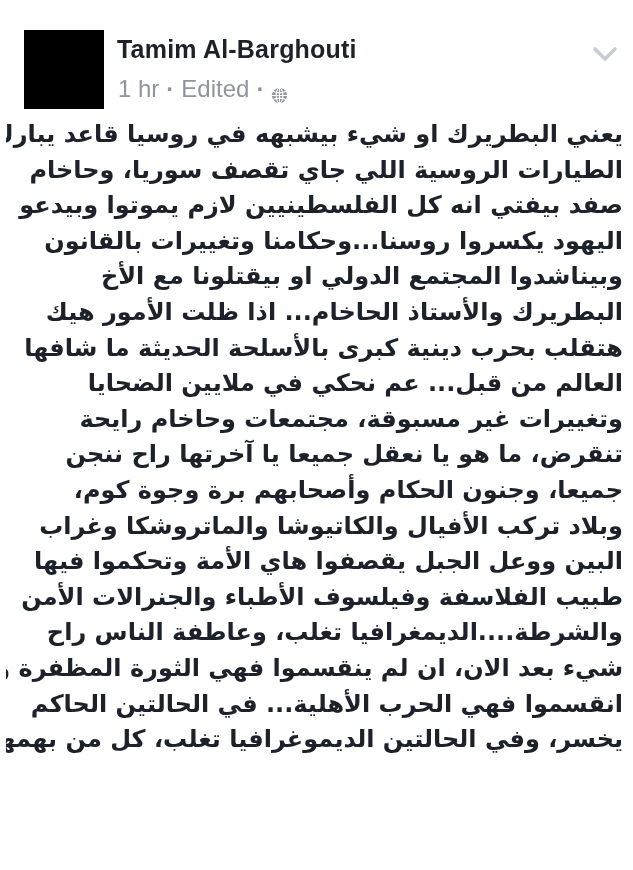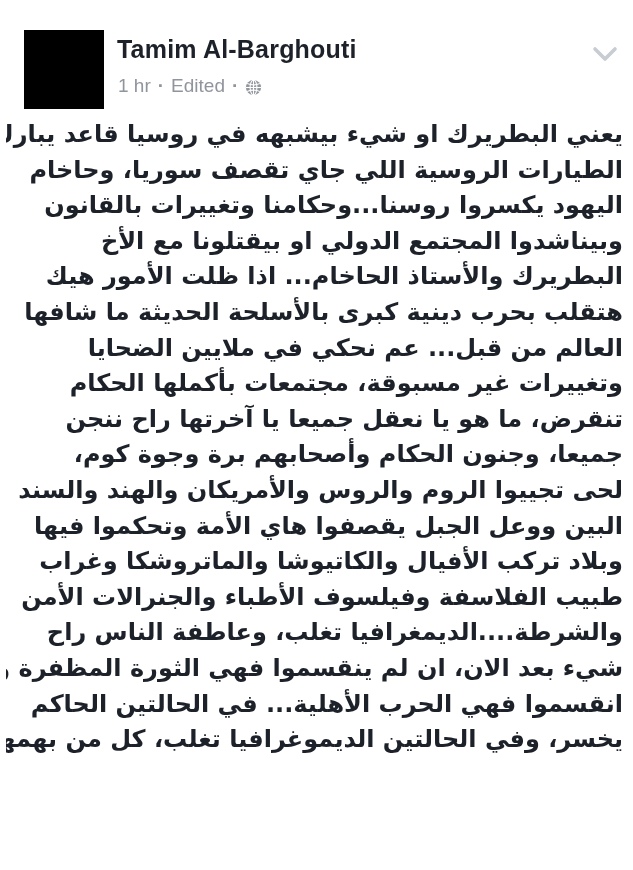--- a/index.html
+++ b/index.html
@@ -27,21 +27,21 @@
     background:#000000;
   }
   .author{
     position:absolute;left:117px;top:8px;
     font-size:25px;font-weight:bold;color:#1d2129;
     letter-spacing:0.2px;
     white-space:nowrap;
   }
   .meta{
     position:absolute;left:118px;top:48px;
-    font-size:19px;color:#90949c;
+    font-size:24px;color:#90949c;
     display:flex;align-items:center;gap:7px;
     white-space:nowrap;
   }
   .meta .dot{font-weight:bold;color:#90949c;}
   .globe{display:inline-block;width:17px;height:17px;margin-top:2px;}
   .menu-chevron{
     position:absolute;left:591px;top:18px;
     width:28px;height:20px;cursor:pointer;
   }
   
@@ -94,31 +94,31 @@
       <svg width="28" height="20" viewBox="0 0 28 20">
         <path d="M4 4 L14 14 L24 4" fill="none" stroke="#c8ccd3" stroke-width="3.6" stroke-linecap="round" stroke-linejoin="round"></path>
       </svg>
     </div>
 
   </div>
 
   <div class="body-text" id="post-body">
       <div class="line">يعني البطريرك او شيء بيشبهه في روسيا قاعد يبارك</div>
       <div class="line">الطيارات الروسية اللي جاي تقصف سوريا، وحاخام</div>
+      <div class="line">صفد بيفتي انه كل الفلسطينيين لازم يموتوا وبيدعو</div>
       <div class="line">اليهود يكسروا روسنا...وحكامنا وتغييرات بالقانون</div>
       <div class="line">وبيناشدوا المجتمع الدولي او بيقتلونا مع الأخ</div>
       <div class="line">البطريرك والأستاذ الحاخام... اذا ظلت الأمور هيك</div>
       <div class="line">هتقلب بحرب دينية كبرى بالأسلحة الحديثة ما شافها</div>
       <div class="line">العالم من قبل... عم نحكي في ملايين الضحايا</div>
-      <div class="line">وتغييرات غير مسبوقة، مجتمعات بأكملها الحكام</div>
+      <div class="line">وتغييرات غير مسبوقة، مجتمعات وحاخام رايحة</div>
       <div class="line">تنقرض، ما هو يا نعقل جميعا يا آخرتها راح ننجن</div>
       <div class="line">جميعا، وجنون الحكام وأصحابهم برة وجوة كوم،</div>
-      <div class="line">لحى تجييوا الروم والروس والأمريكان والهند والسند</div>
+      <div class="line">وبلاد تركب الأفيال والكاتيوشا والماتروشكا وغراب</div>
       <div class="line">البين ووعل الجبل يقصفوا هاي الأمة وتحكموا فيها</div>
-      <div class="line">وبلاد تركب الأفيال والكاتيوشا والماتروشكا وغراب</div>
       <div class="line">طبيب الفلاسفة وفيلسوف الأطباء والجنرالات الأمن</div>
       <div class="line">والشرطة....الديمغرافيا تغلب، وعاطفة الناس راح</div>
       <div class="line">شيء بعد الان، ان لم ينقسموا فهي الثورة المظفرة وان</div>
       <div class="line">انقسموا فهي الحرب الأهلية... في الحالتين الحاكم</div>
       <div class="line">يخسر، وفي الحالتين الديموغرافيا تغلب، كل من بهمهوا</div>
     </div>
 
 </div>
 
 </body></html>

